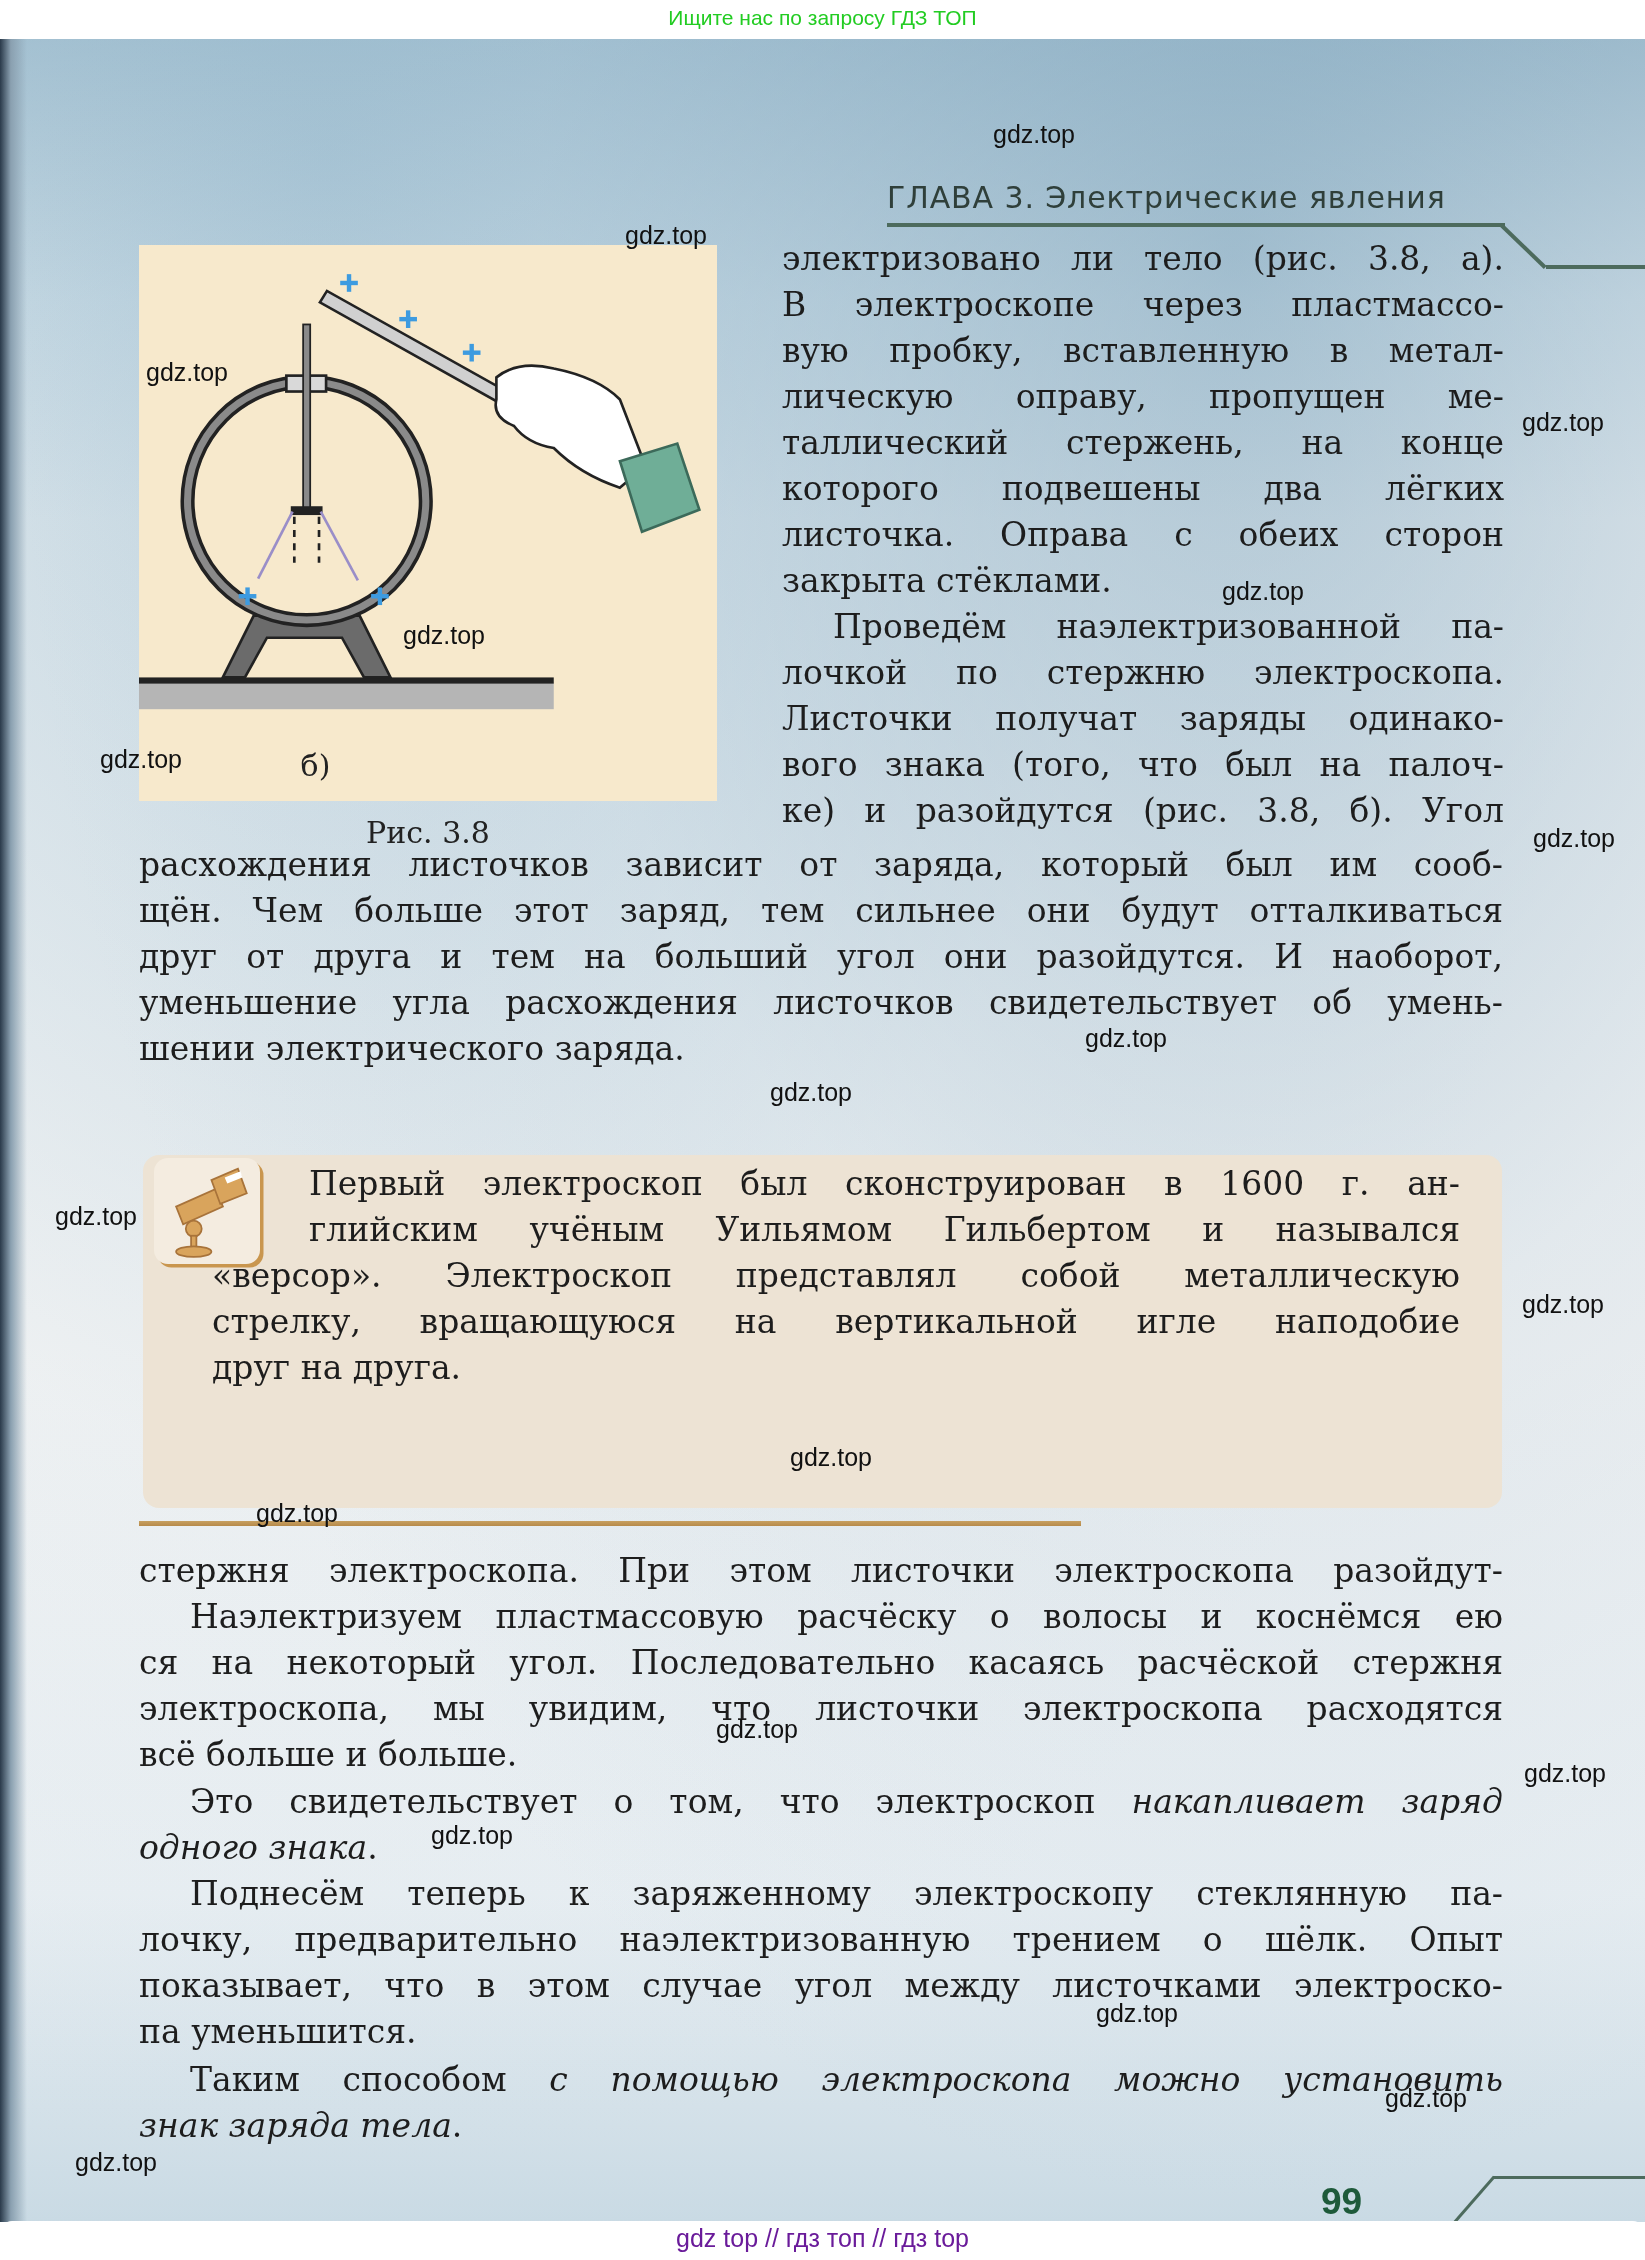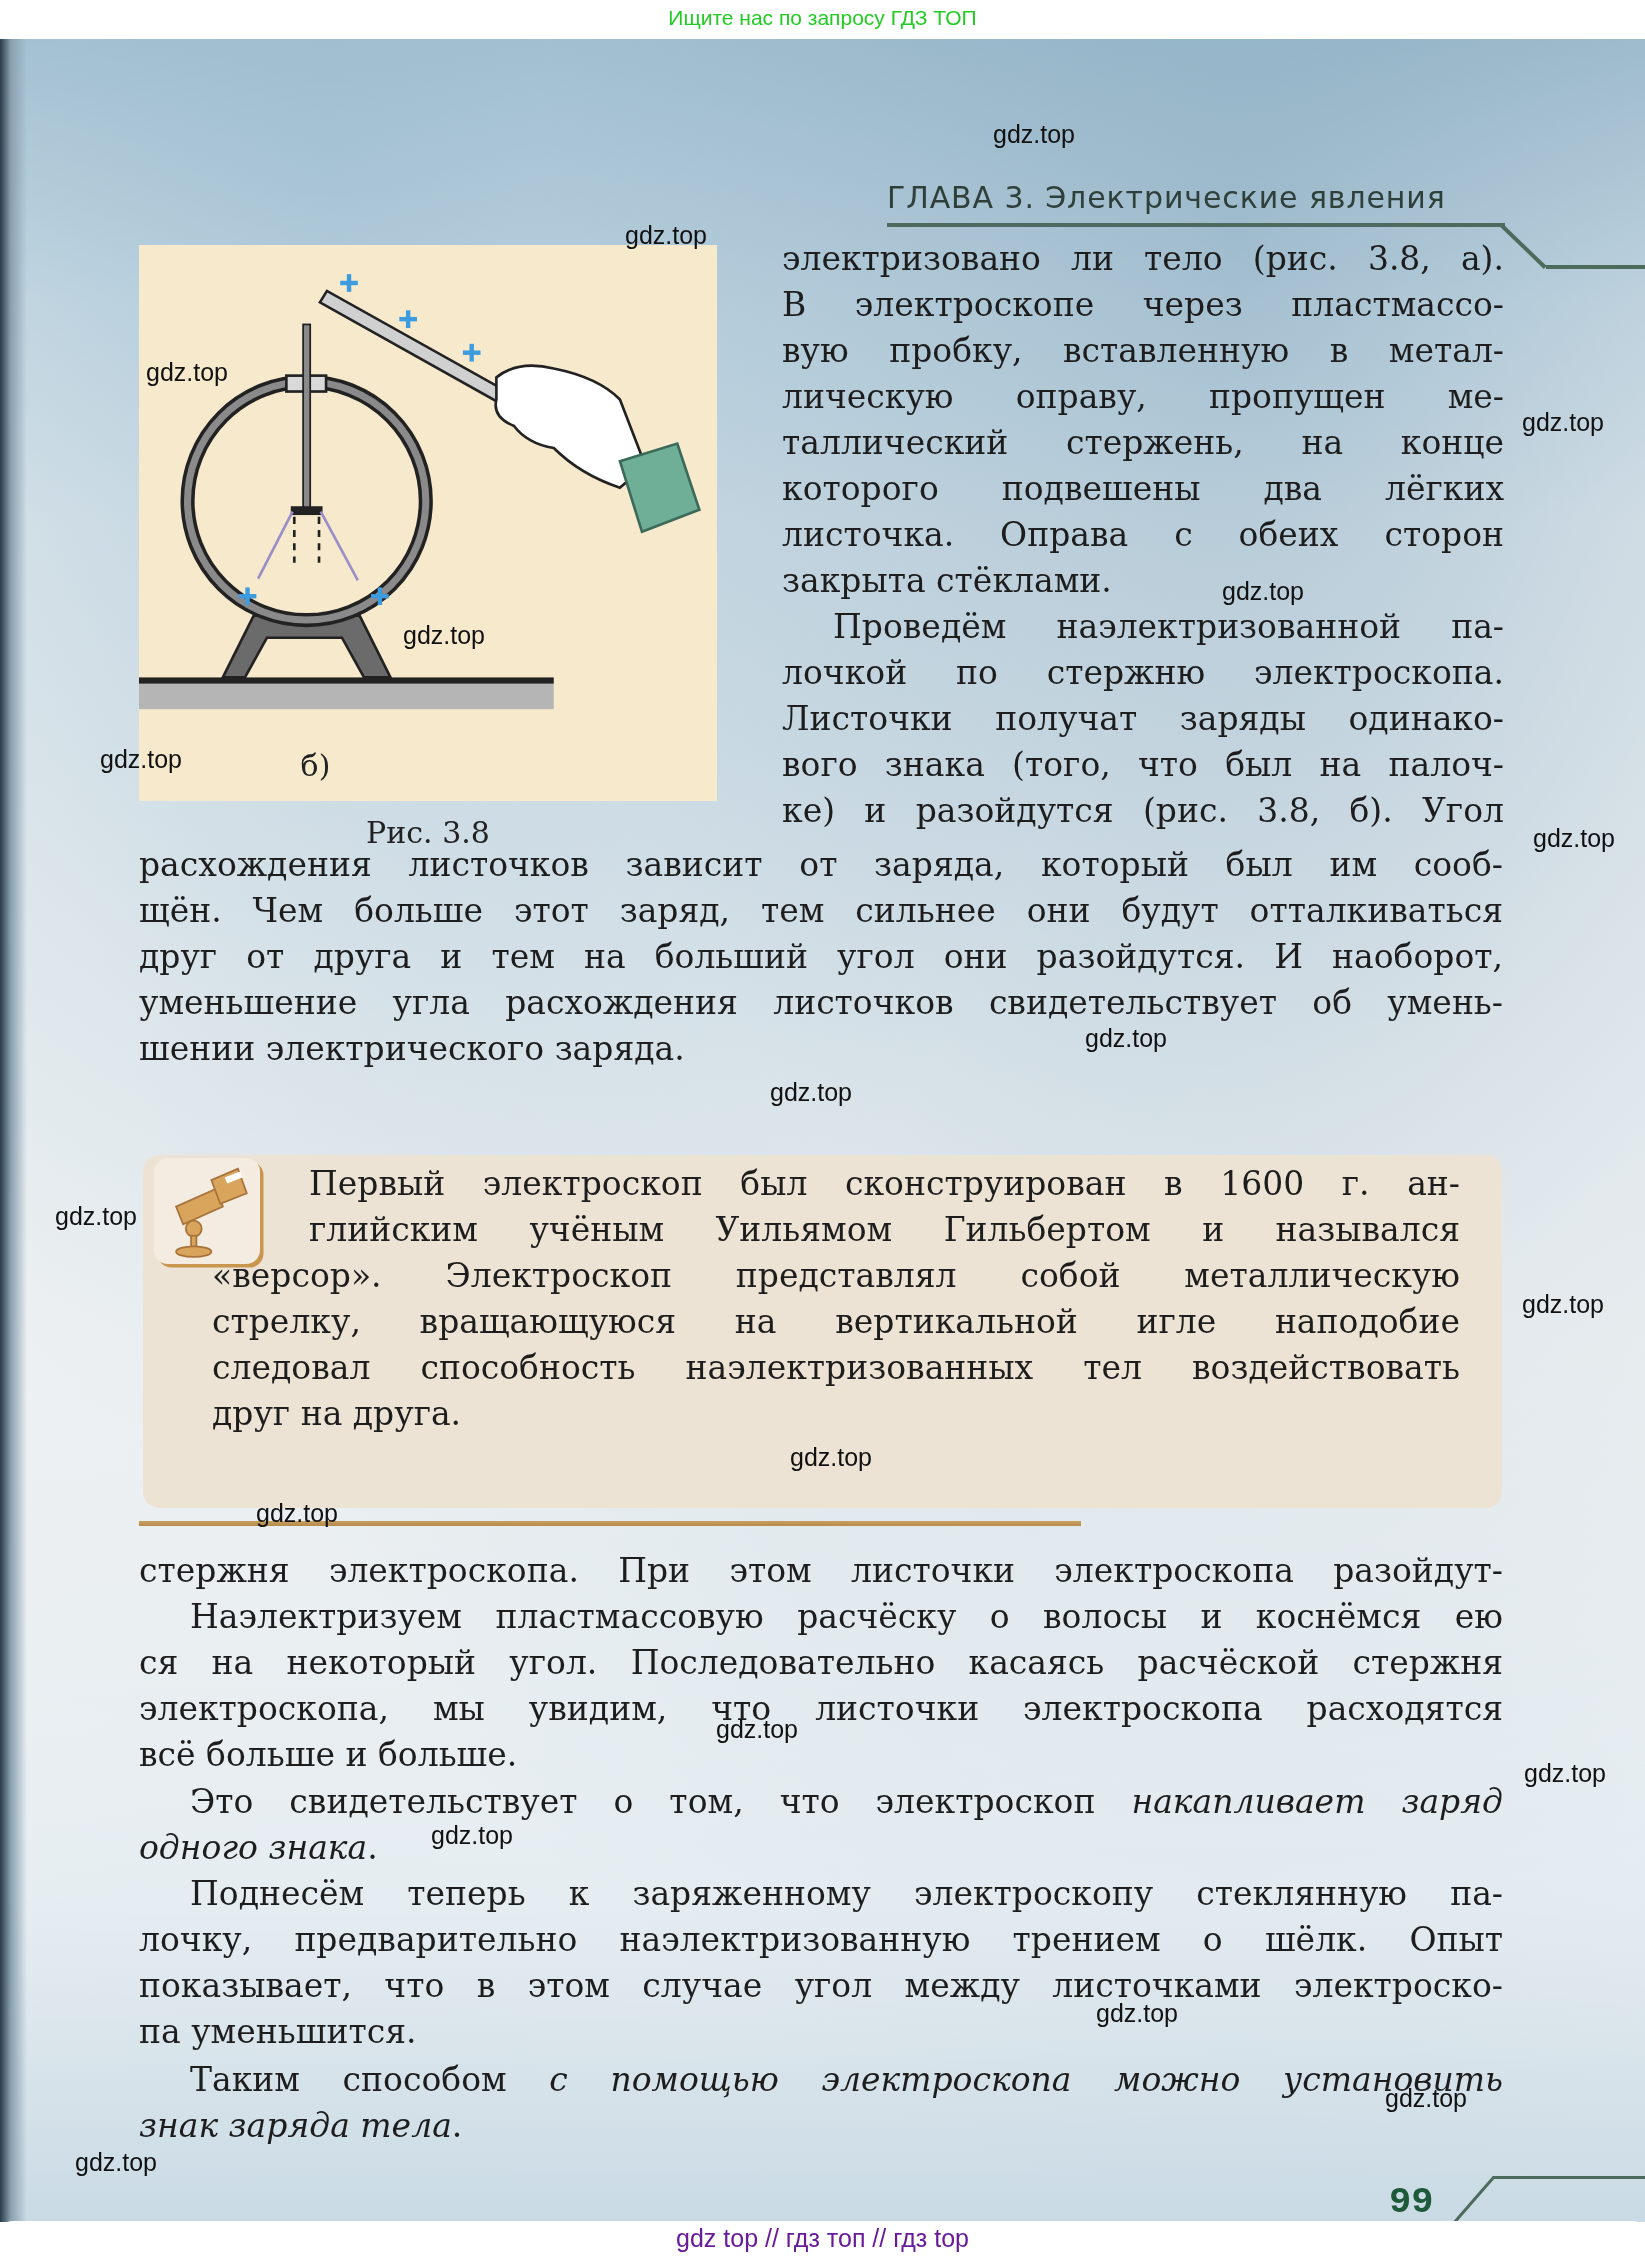--- a/index.html
+++ b/index.html
@@ -75,21 +75,21 @@
     .note-icon {
       position: absolute; left: 154px; top: 1119px; width: 106px; height: 106px;
       background: #f4ece0; border-radius: 14px;
       box-shadow: 3.5px 3.5px 0 #c9964e;
     }
     .note-rule {
       position: absolute; left: 139px; top: 1482px; width: 942px; height: 5.3px;
       background: linear-gradient(180deg, #c8a060 0%, #b68a4a 100%);
     }
     .page-num {
-      position: absolute; left: 1389px; top: 2142px; font-family: Liberation Mono, monospace;
+      position: absolute; left: 1321px; top: 2142px; font-family: Liberation Sans, sans-serif;
       font-weight: bold; font-size: 37px; color: #1e5a3a;
     }
     .pn-rule-left { position: absolute; left: 1341px; top: 2185px; width: 110px; height: 2.6px; background: #4d6b5d; }
     .pn-rule-slant { position: absolute; left: 1451px; top: 2185px; width: 64px; height: 2.6px; background: #4d6b5d; transform-origin: 0 0; transform: rotate(-49deg); }
     .pn-rule-right { position: absolute; left: 1493px; top: 2137px; width: 154px; height: 2.6px; background: #4d6b5d; }
     .wm {
       position: absolute; font-family: "Liberation Sans", sans-serif; font-size: 25px; color: #111;
       white-space: nowrap;
     }
   </style>
@@ -185,21 +185,20 @@
       <polygon points="80,22 98,15 100,22 83,29" fill="#ffffff"></polygon>
     </svg>
   </div>
   <div class="text" style="left:309px; top:1122px; width:1151px;">
     <span class="line">Первый электроскоп был сконструирован в 1600 г. ан-</span>
     <span class="line">глийским учёным Уильямом Гильбертом и назывался</span>
   </div>
   <div class="text" style="left:212px; top:1214px; width:1248px;">
     <span class="line">«версор». Электроскоп представлял собой металлическую</span>
     <span class="line">стрелку, вращающуюся на вертикальной игле наподобие</span>
-    <span class="line">следовал способность наэлектризованных тел воздействовать</span>
     <span class="line last">друг на друга.</span>
   </div>
   <div class="note-rule"></div>
 
   <div class="text" style="left:139px; top:1509px; width:1364px;">
     <span class="line">стержня электроскопа. При этом листочки электроскопа разойдут-</span>
     <span class="line" style="padding-left:51px;">Наэлектризуем пластмассовую расчёску о волосы и коснёмся ею</span>
     <span class="line">ся на некоторый угол. Последовательно касаясь расчёской стержня</span>
     <span class="line">электроскопа, мы увидим, что листочки электроскопа расходятся</span>
     <span class="line last">всё больше и больше.</span>

